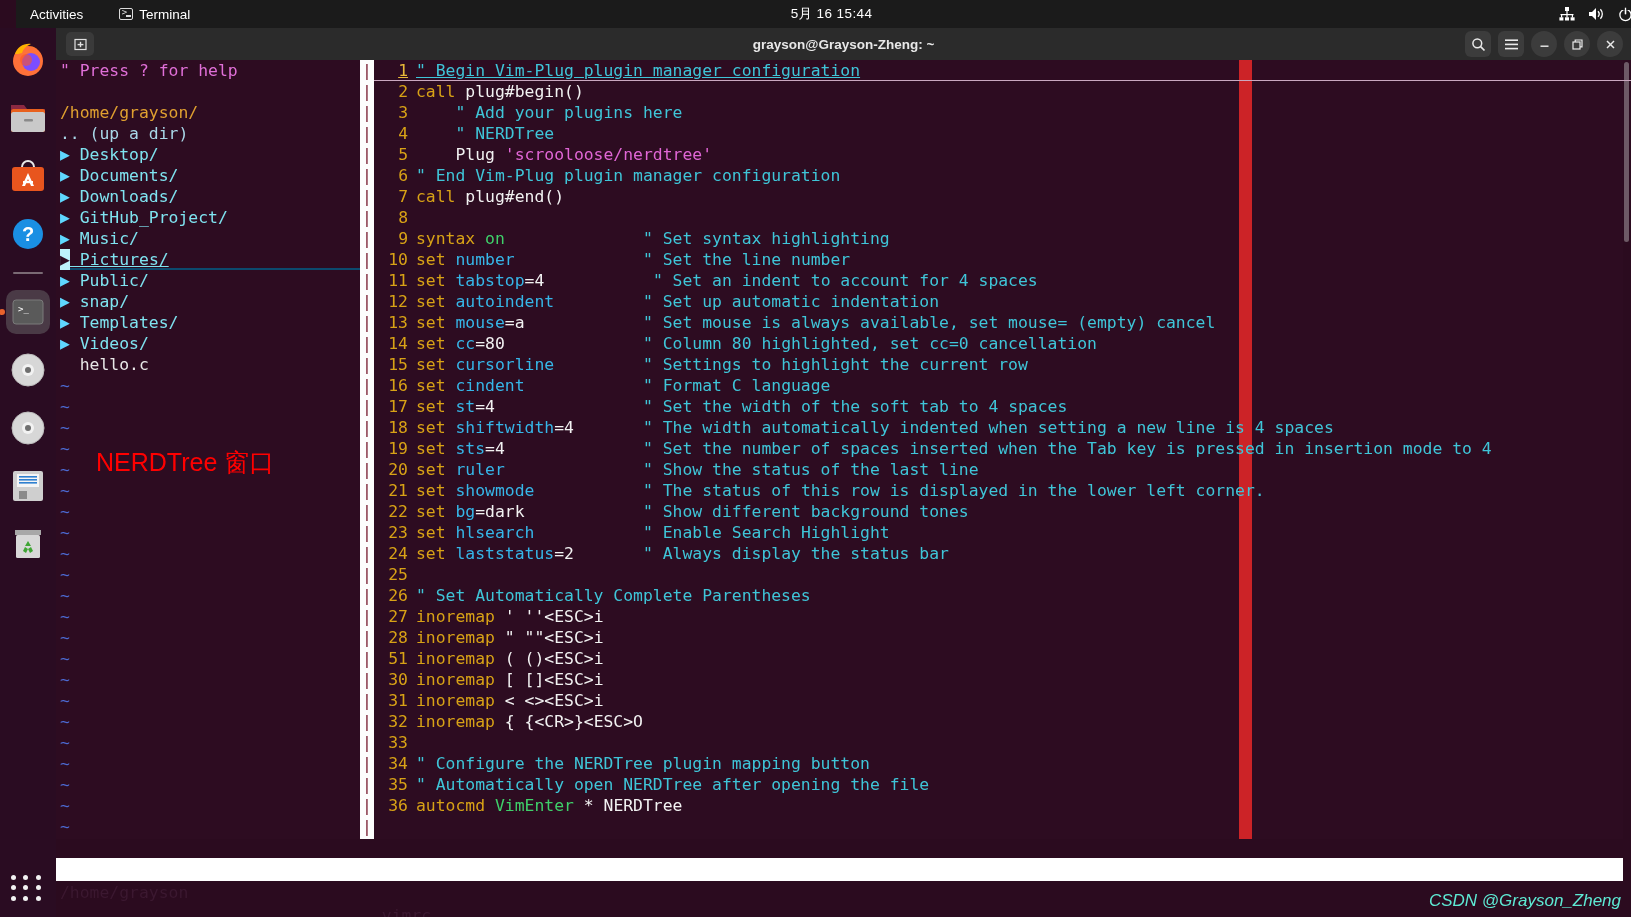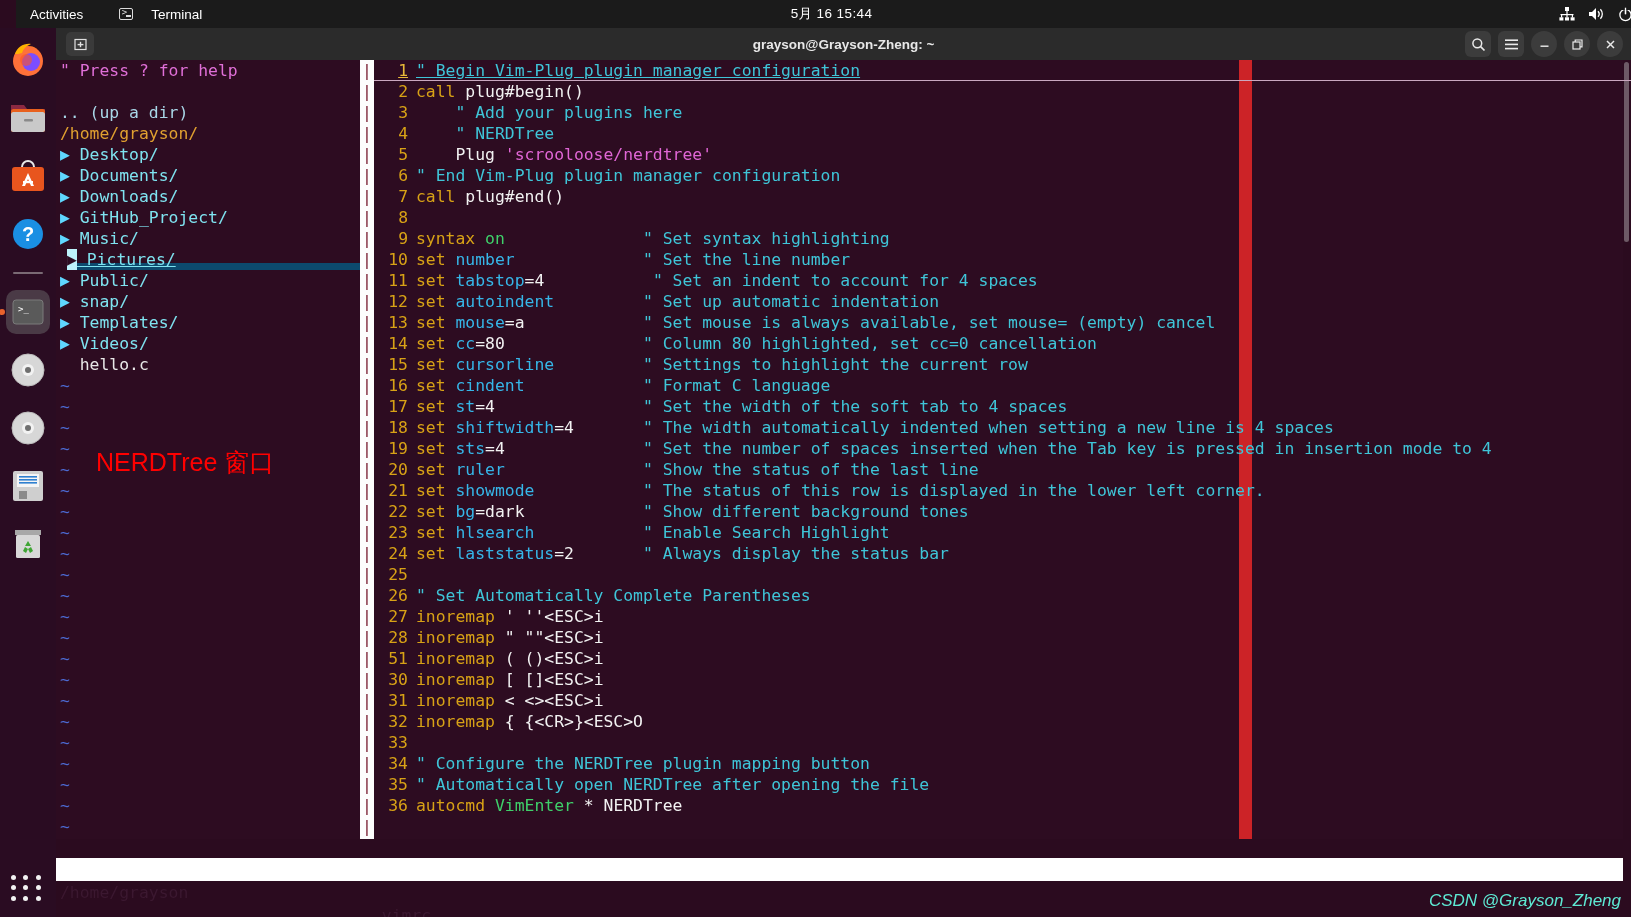--- a/index.html
+++ b/index.html
@@ -11,21 +11,21 @@
   }
   
   .topbar {
     position: absolute; top: 0; left: 16px; width: 1631px; height: 28px;
     background: #1b1b1b; color: #ffffff;
     font-family: "Liberation Sans", sans-serif; font-size: 13.5px;
     display: flex; align-items: center;
   }
   .topbar .activities { margin-left: 14px; cursor: default; }
   .topbar .appname {
-    margin-left: 36px; display: flex; align-items: center; gap: 18px;
+    margin-left: 36px; display: flex; align-items: center; gap: 6px;
   }
   .term-mini {
     width: 14px; height: 12px; border: 1.4px solid #dcdcdc; border-radius: 2px;
     position: relative; display: inline-block;
   }
   .term-mini::before {
     content: ">"; position: absolute; left: 1.5px; top: -2.5px;
     font-size: 9px; color: #dcdcdc; font-family: "DejaVu Sans Mono", monospace;
   }
   .term-mini::after {
@@ -101,23 +101,22 @@
   }
   .nt-line { height: 21px; white-space: pre; color: #8fe9f5; }
   .nt-help { color: #e06fd8; }
   .nt-up { color: #a9d7e8; }
   .nt-path { color: #e0a030; }
   .nt-dir { color: #7fe3f0; }
   .nt-arrow { color: #5fd7ff; }
   .nt-file { color: #e8e8e8; }
   .nt-tilde { color: #4c6bd4; }
   .nt-current {
-    background: #2d0c21; border-bottom: 7px solid #0c4a6e; width: 304px;
+    background: #2d0c21; border-bottom: 2px solid #0c4a6e; width: 304px;
     position: relative;
-    margin-left: 7px;
   }
   .nt-cursor {
     display: inline-block; background: #bdf3fb; color: #2d0c21; width: 10px;
   }
   .nt-note {
     position: absolute; left: 40px; top: 392px; color: #ff0000;
     font-family: "Liberation Sans", sans-serif; font-size: 25px; white-space: pre;
   }
   .vsplit {
     position: absolute; left: 304px; top: 0; width: 14px; height: 779px;
@@ -335,22 +334,22 @@
         </svg>
       </div>
     </div>
   </div>
 
   <div class="vim">
 
     <div class="nerdtree">
       <div class="nt-line nt-help">" Press ? for help</div>
       <div class="nt-line">&nbsp;</div>
+      <div class="nt-line nt-path">/home/grayson/</div>
       <div class="nt-line nt-up">.. (up a dir)</div>
-      <div class="nt-line nt-path">/home/grayson/</div>
       <div id="nt-entries">
           <div class="nt-line"><span class="nt-arrow">▶</span><span class="nt-dir"> Desktop/</span></div>
           <div class="nt-line"><span class="nt-arrow">▶</span><span class="nt-dir"> Documents/</span></div>
           <div class="nt-line"><span class="nt-arrow">▶</span><span class="nt-dir"> Downloads/</span></div>
           <div class="nt-line"><span class="nt-arrow">▶</span><span class="nt-dir"> GitHub_Project/</span></div>
           <div class="nt-line"><span class="nt-arrow">▶</span><span class="nt-dir"> Music/</span></div>
           <div class="nt-line nt-current"><span class="nt-cursor">▶</span><span class="nt-dir" style="text-decoration: underline;"> Pictures/</span></div>
           <div class="nt-line"><span class="nt-arrow">▶</span><span class="nt-dir"> Public/</span></div>
           <div class="nt-line"><span class="nt-arrow">▶</span><span class="nt-dir"> snap/</span></div>
           <div class="nt-line"><span class="nt-arrow">▶</span><span class="nt-dir"> Templates/</span></div>

